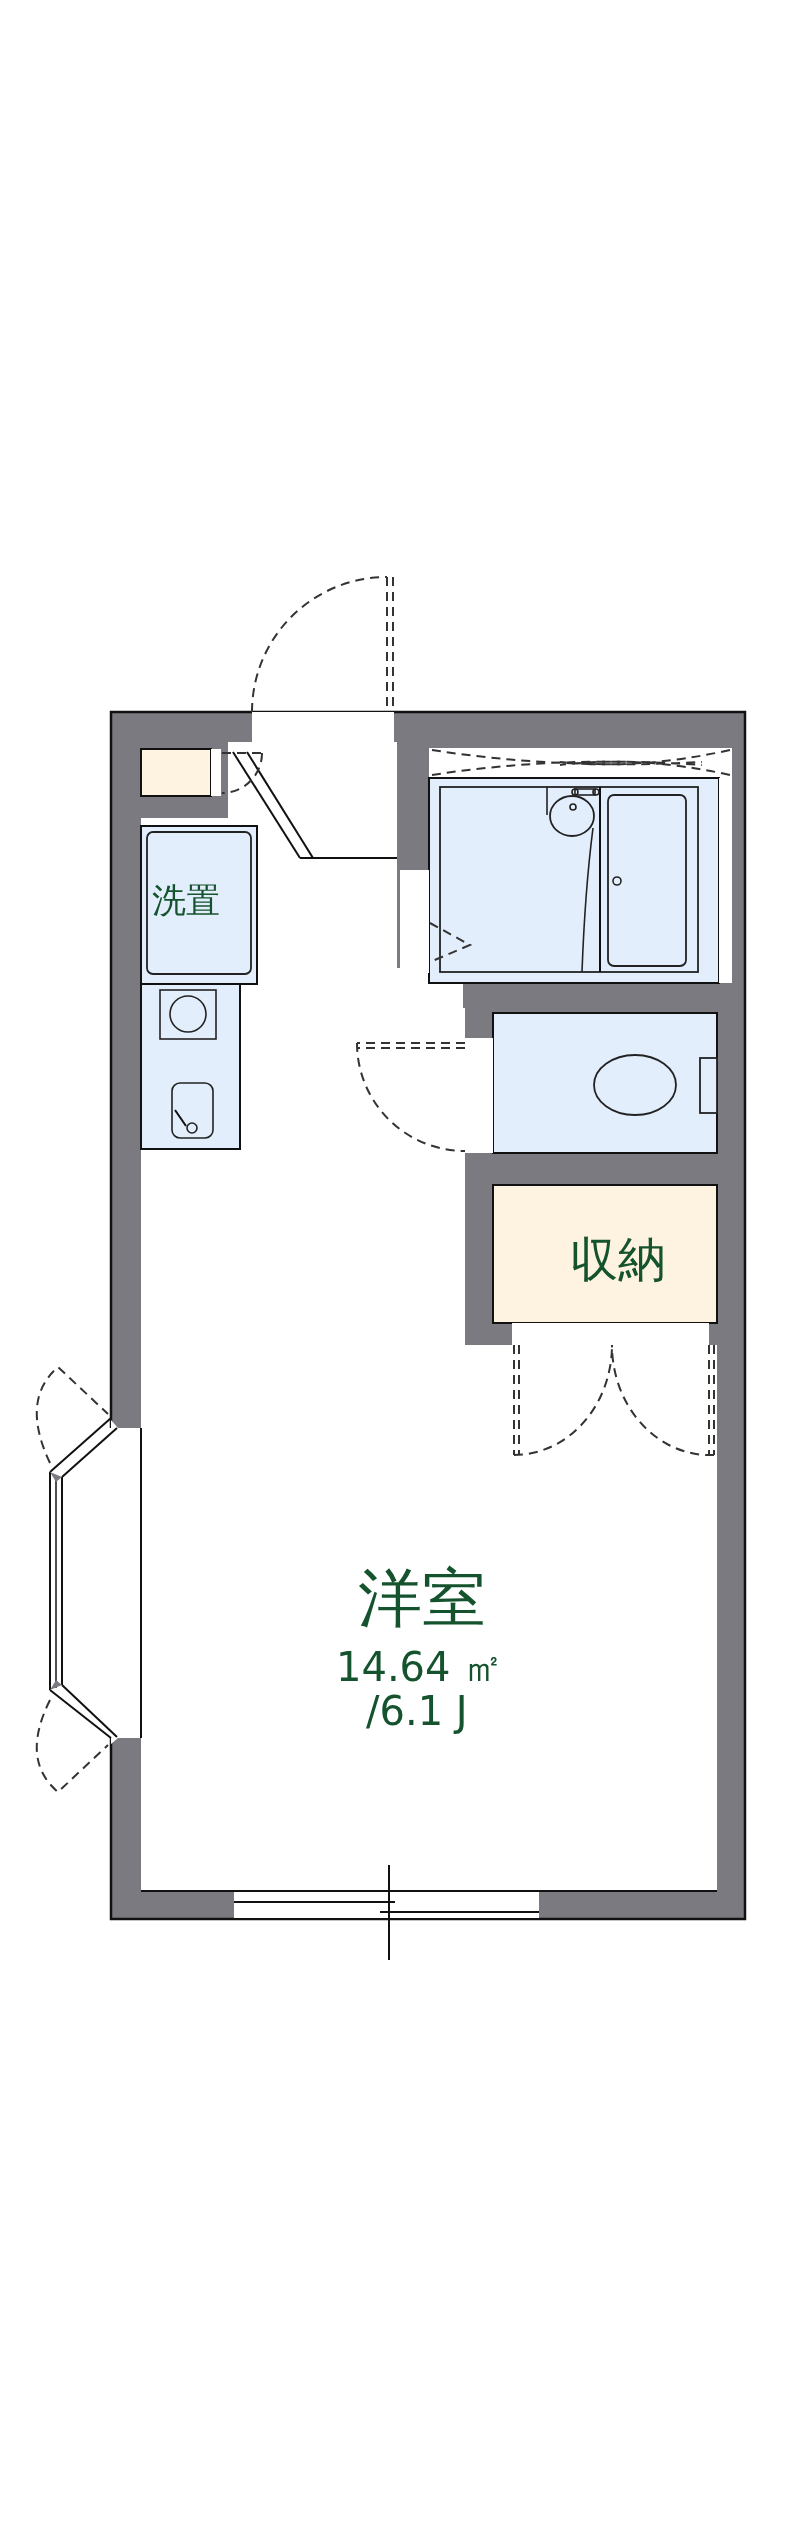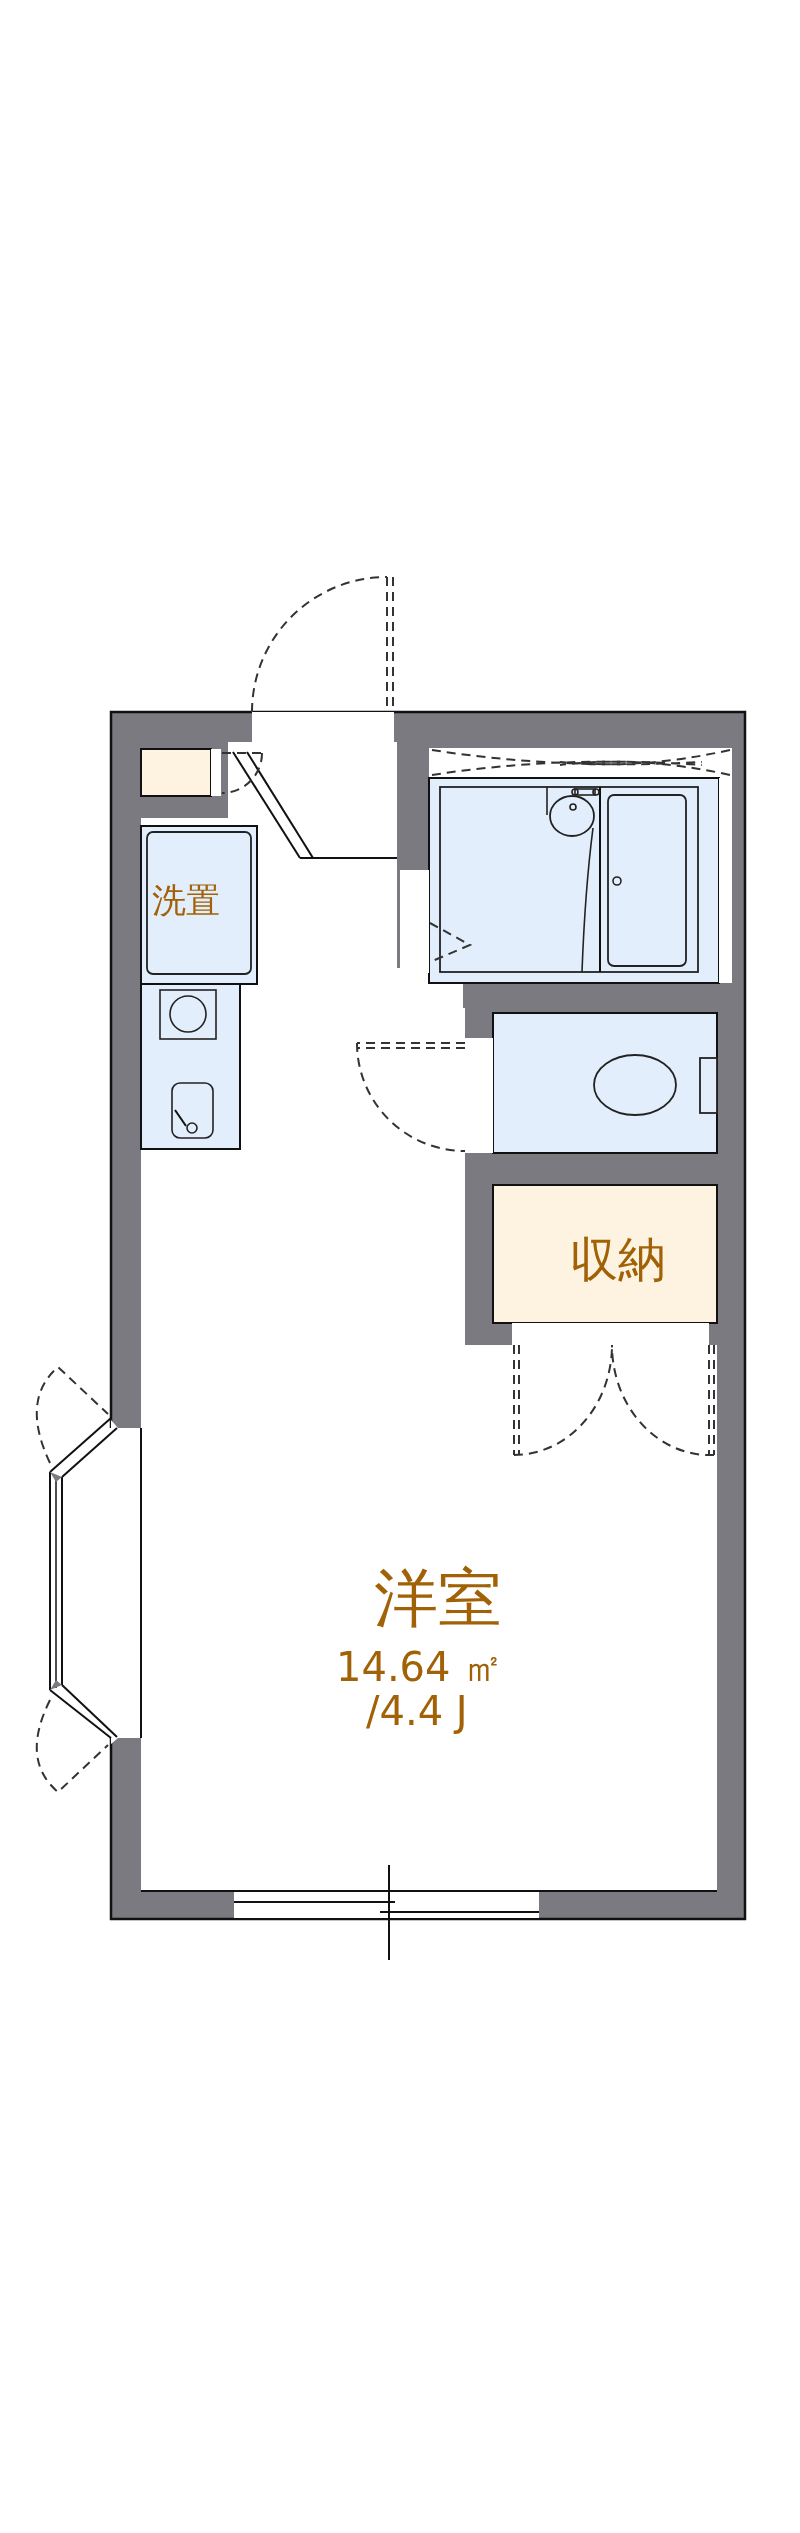--- a/index.html
+++ b/index.html
@@ -6,24 +6,24 @@
     body { width: 800px; height: 2533px; position: relative; overflow: hidden; font-family: "DejaVu Sans", sans-serif; }
     #plan { position: absolute; left: 0; top: 0; width: 800px; height: 2533px; }
     .wall { fill: #7b7a80; stroke: #111; stroke-width: 2.5; }
     .floor-white { fill: #ffffff; }
     .floor-blue { fill: #e3eefc; stroke: #111; stroke-width: 2; }
     .floor-cream { fill: #fef3e0; stroke: #111; stroke-width: 2; }
     .dash { fill: none; stroke: #333; stroke-width: 2; stroke-dasharray: 9 6; }
     .line { fill: none; stroke: #111; stroke-width: 2; }
     .thin { fill: none; stroke: #222; stroke-width: 1.6; }
     .fixture { fill: #e3eefc; stroke: #222; stroke-width: 1.8; }
-    .label { position: absolute; color: #a16207; white-space: nowrap; font-family: "DejaVu Sans", sans-serif; text-align: center; }
+    .label { position: absolute; color: #14532d; white-space: nowrap; font-family: "DejaVu Sans", sans-serif; text-align: center; }
     #lbl-laundry { left: 152px; top: 878px; font-size: 34px; }
     #lbl-storage { left: 570px; top: 1228px; font-size: 48px; }
-    #lbl-room { left: 358px; top: 1555px; font-size: 64px; margin-left: 16px; }
+    #lbl-room { left: 358px; top: 1555px; font-size: 64px; }
     #lbl-area { left: 336px; top: 1640px; font-size: 40px; }
     #lbl-tatami { left: 366px; top: 1688px; font-size: 40px; }
   </style>
 </head>
 <body>
 
 <svg id="plan" viewBox="0 0 800 2533" xmlns="http://www.w3.org/2000/svg">
 
   <rect class="wall" x="111" y="712" width="634" height="1207"></rect>
 
@@ -143,13 +143,13 @@
     <line class="line" x1="234" y1="1902" x2="395" y2="1902"></line>
     <line class="line" x1="380" y1="1912" x2="539" y2="1912" stroke="#555"></line>
     <line class="line" x1="389" y1="1865" x2="389" y2="1960" stroke="#444"></line>
   </g>
 </svg>
 
 <div class="label" id="lbl-laundry">洗置</div>
 <div class="label" id="lbl-storage">収納</div>
 <div class="label" id="lbl-room">洋室</div>
 <div class="label" id="lbl-area">14.64 ㎡</div>
-<div class="label" id="lbl-tatami">/4.4 J</div>
+<div class="label" id="lbl-tatami">/6.1 J</div>
 
 </body></html>

